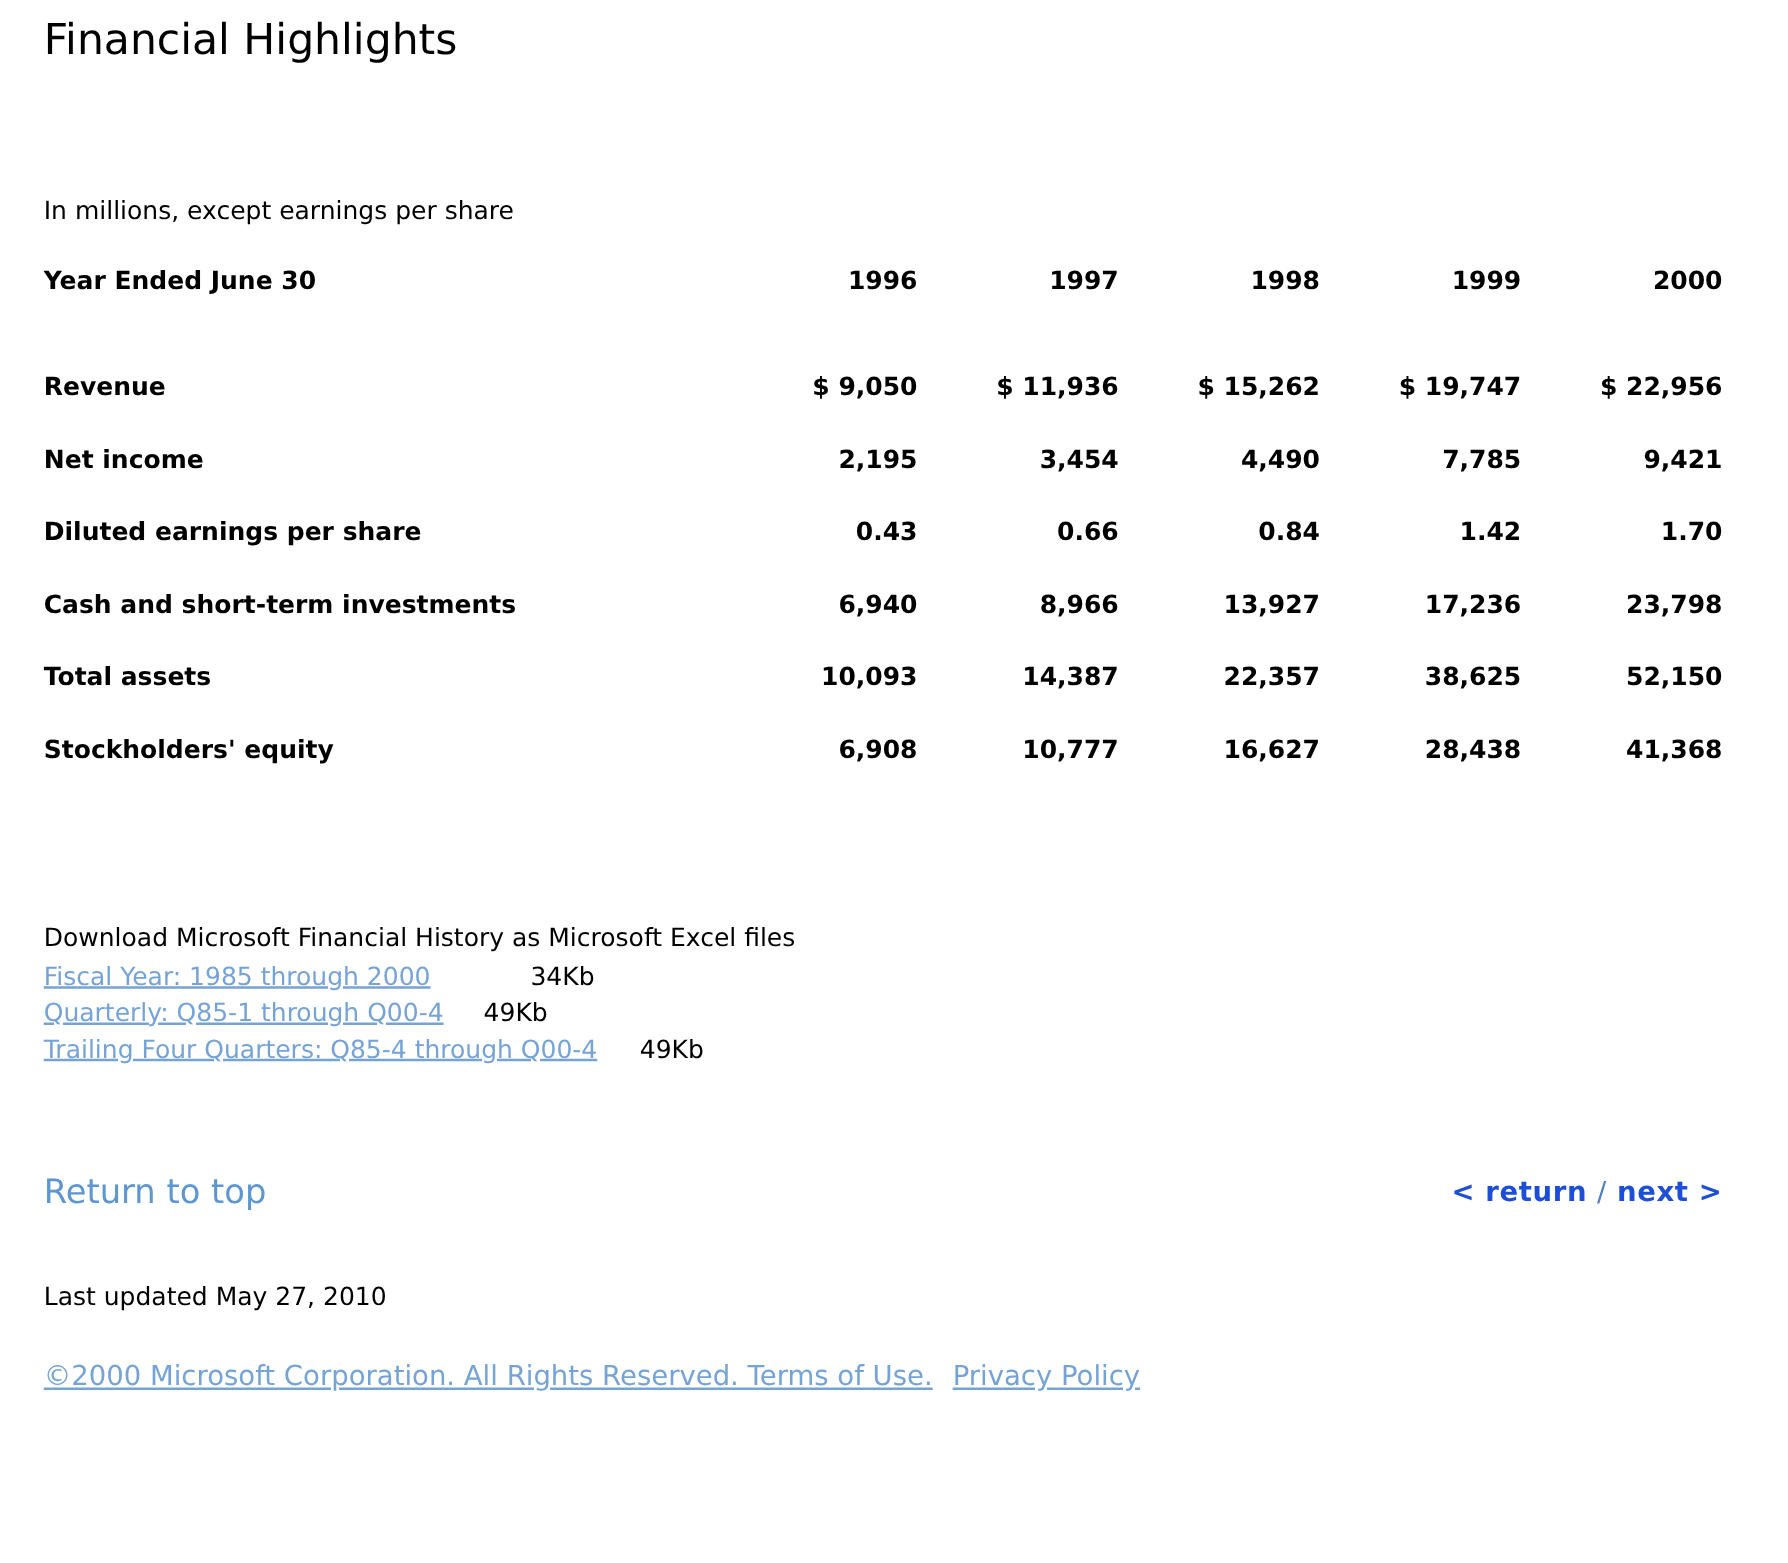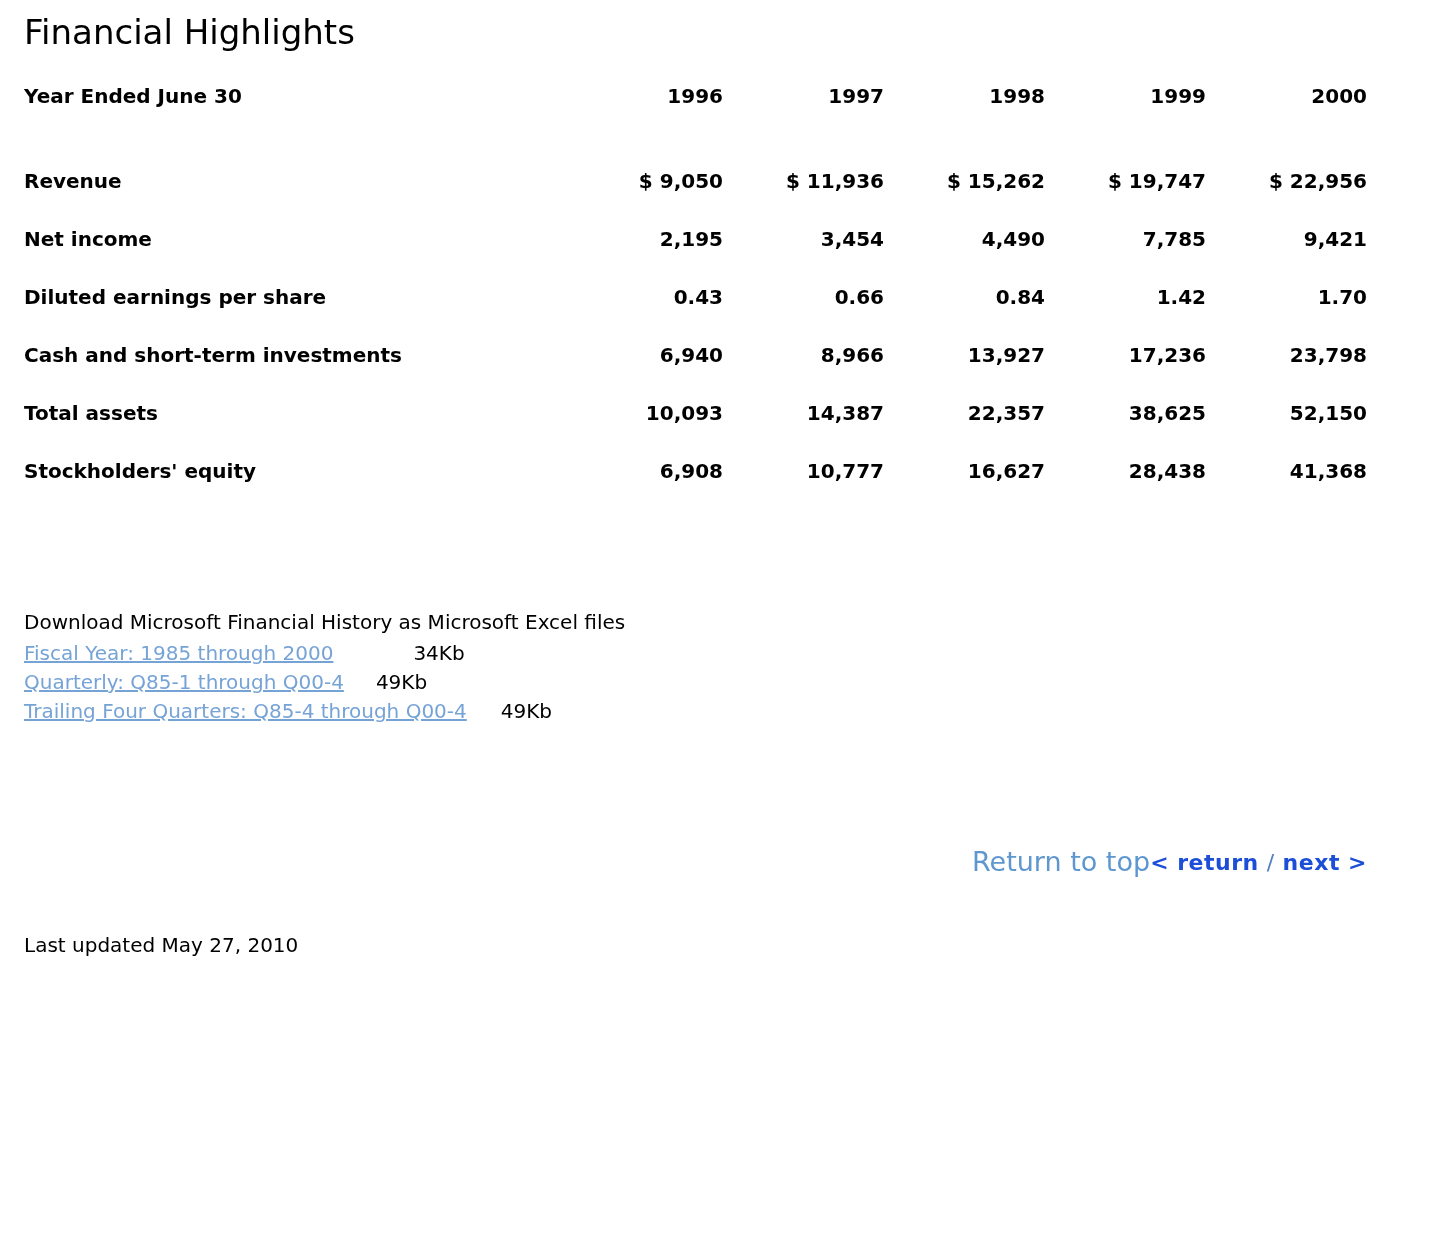--- a/index.html
+++ b/index.html
@@ -6,21 +6,21 @@
     margin: 0;
     padding: 0;
     background: #ffffff;
     width: 1430px;
     height: 1250px;
     overflow: hidden;
     font-family: "DejaVu Sans", sans-serif;
     color: #000000;
   }
   .content {
-    padding-left: 24px;
+    padding-left: 35px;
     width: 1343px;
   }
   .page-title {
     margin: 12px 0 0 0;
     font-size: 34px;
     font-weight: 400;
     letter-spacing: 0;
   }
   .subtitle {
     margin-top: 104px;
@@ -70,23 +70,23 @@
   a.download-link {
     color: #76a3d6;
     text-decoration: underline;
     cursor: pointer;
   }
   .file-size { color: #000000; }
   .size-gap-1 { margin-left: 80px; }
   .size-gap-2 { margin-left: 32px; }
   .size-gap-3 { margin-left: 34px; }
   .bottom-row {
-    margin-top: 120px;
+    margin-top: 84px;
     display: flex;
-    justify-content: flex-end;
+    justify-content: space-between;
     align-items: flex-start;
   }
   a.return-top {
     font-size: 27px;
     color: #5e97cf;
     text-decoration: none;
     cursor: pointer;
   }
   .page-nav {
     font-size: 22px;
@@ -121,20 +121,21 @@
   }
   .footer-links a.privacy { margin-left: 16px; }
 </style>
 </head>
 <body>
 
 <div class="content">
 
   <h1 class="page-title">Financial Highlights</h1>
 
+  <div class="subtitle">In millions, except earnings per share</div>
 
   <table class="fin-table">
     <colgroup>
       <col style="width:538px">
       <col style="width:161px">
         <col style="width:161px">
         <col style="width:161px">
         <col style="width:161px">
         <col style="width:161px">
     </colgroup>
@@ -215,14 +216,17 @@
 
   <div class="bottom-row">
     <a class="return-top" href="#">Return to top</a>
     <div class="page-nav">
       <a href="#">&lt; return</a><span class="sep">/</span><a href="#">next &gt;</a>
     </div>
   </div>
 
   <div class="last-updated">Last updated May 27, 2010</div>
 
+  <div class="footer-links">
+    <a href="#" class="copyright">©2000 Microsoft Corporation. All Rights Reserved. Terms of Use.</a><a href="#" class="privacy">Privacy Policy</a>
+  </div>
 
 </div>
 
 </body></html>

